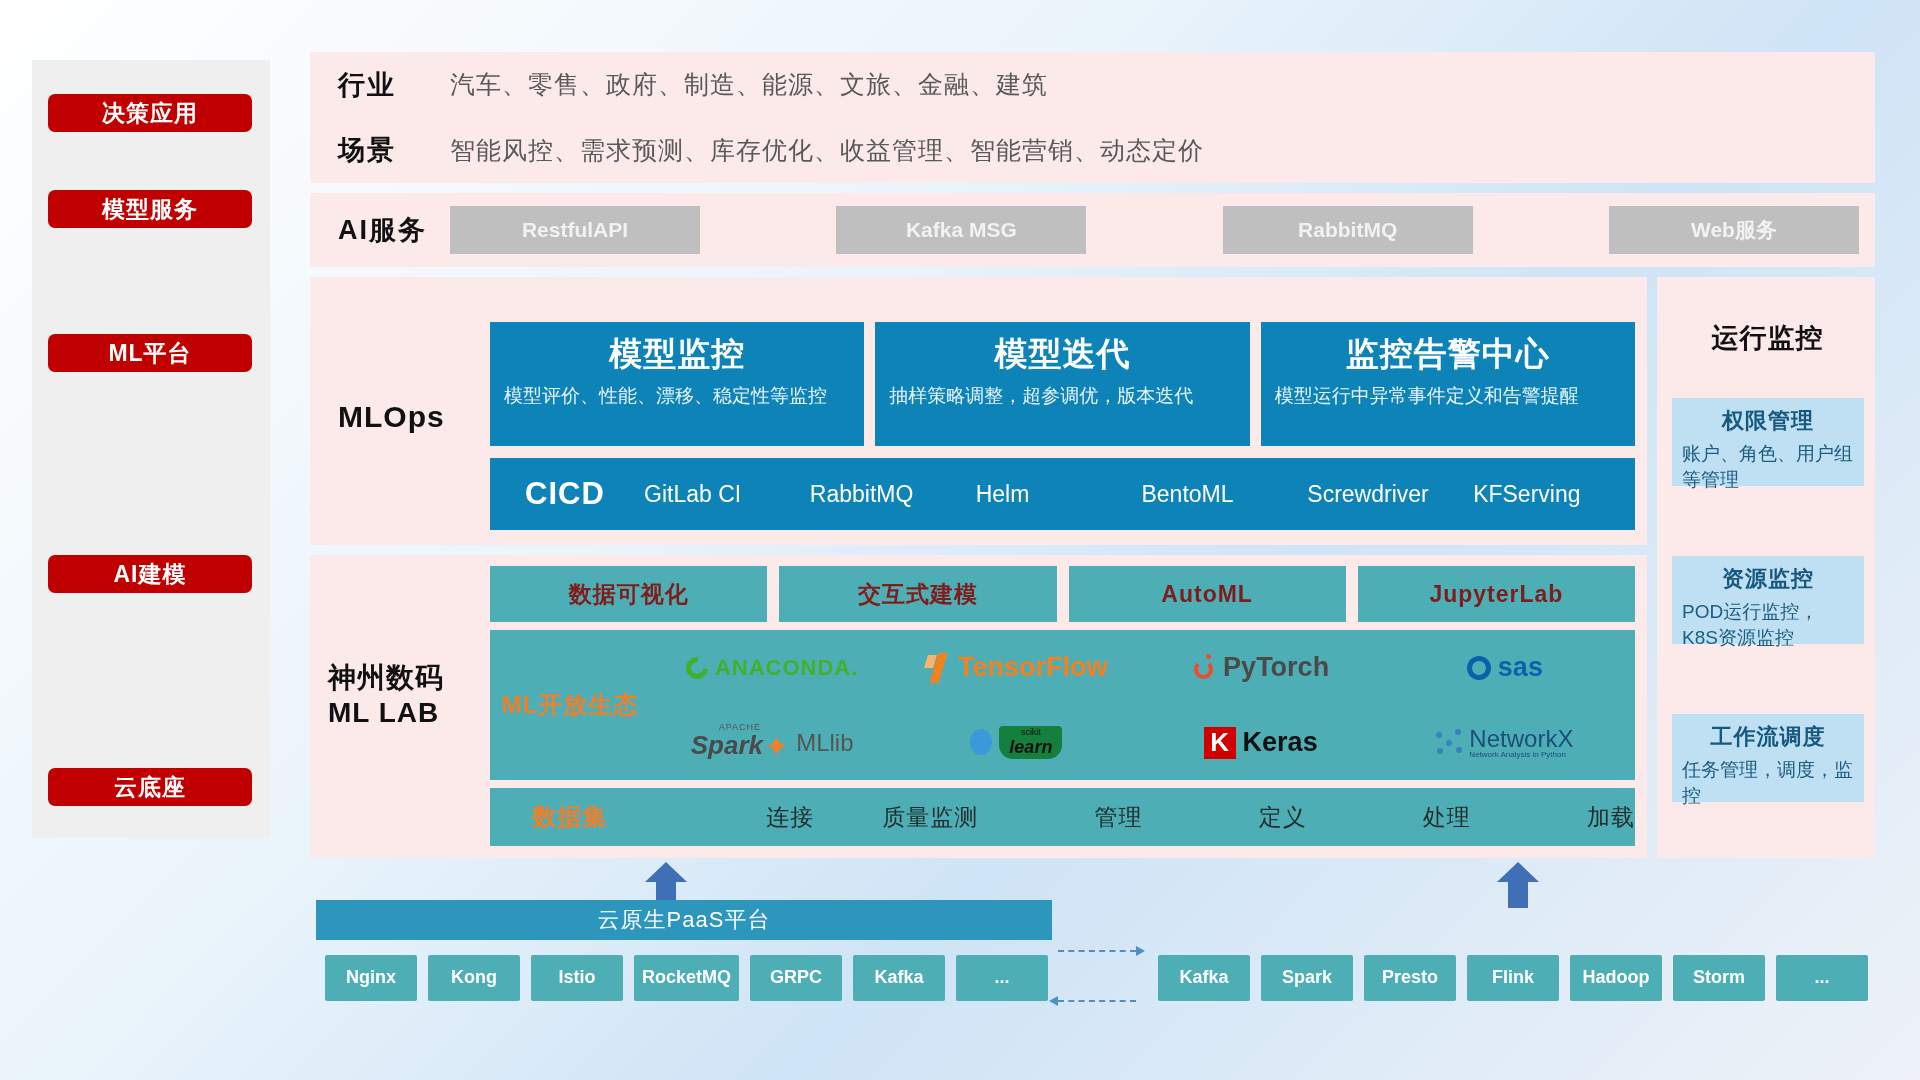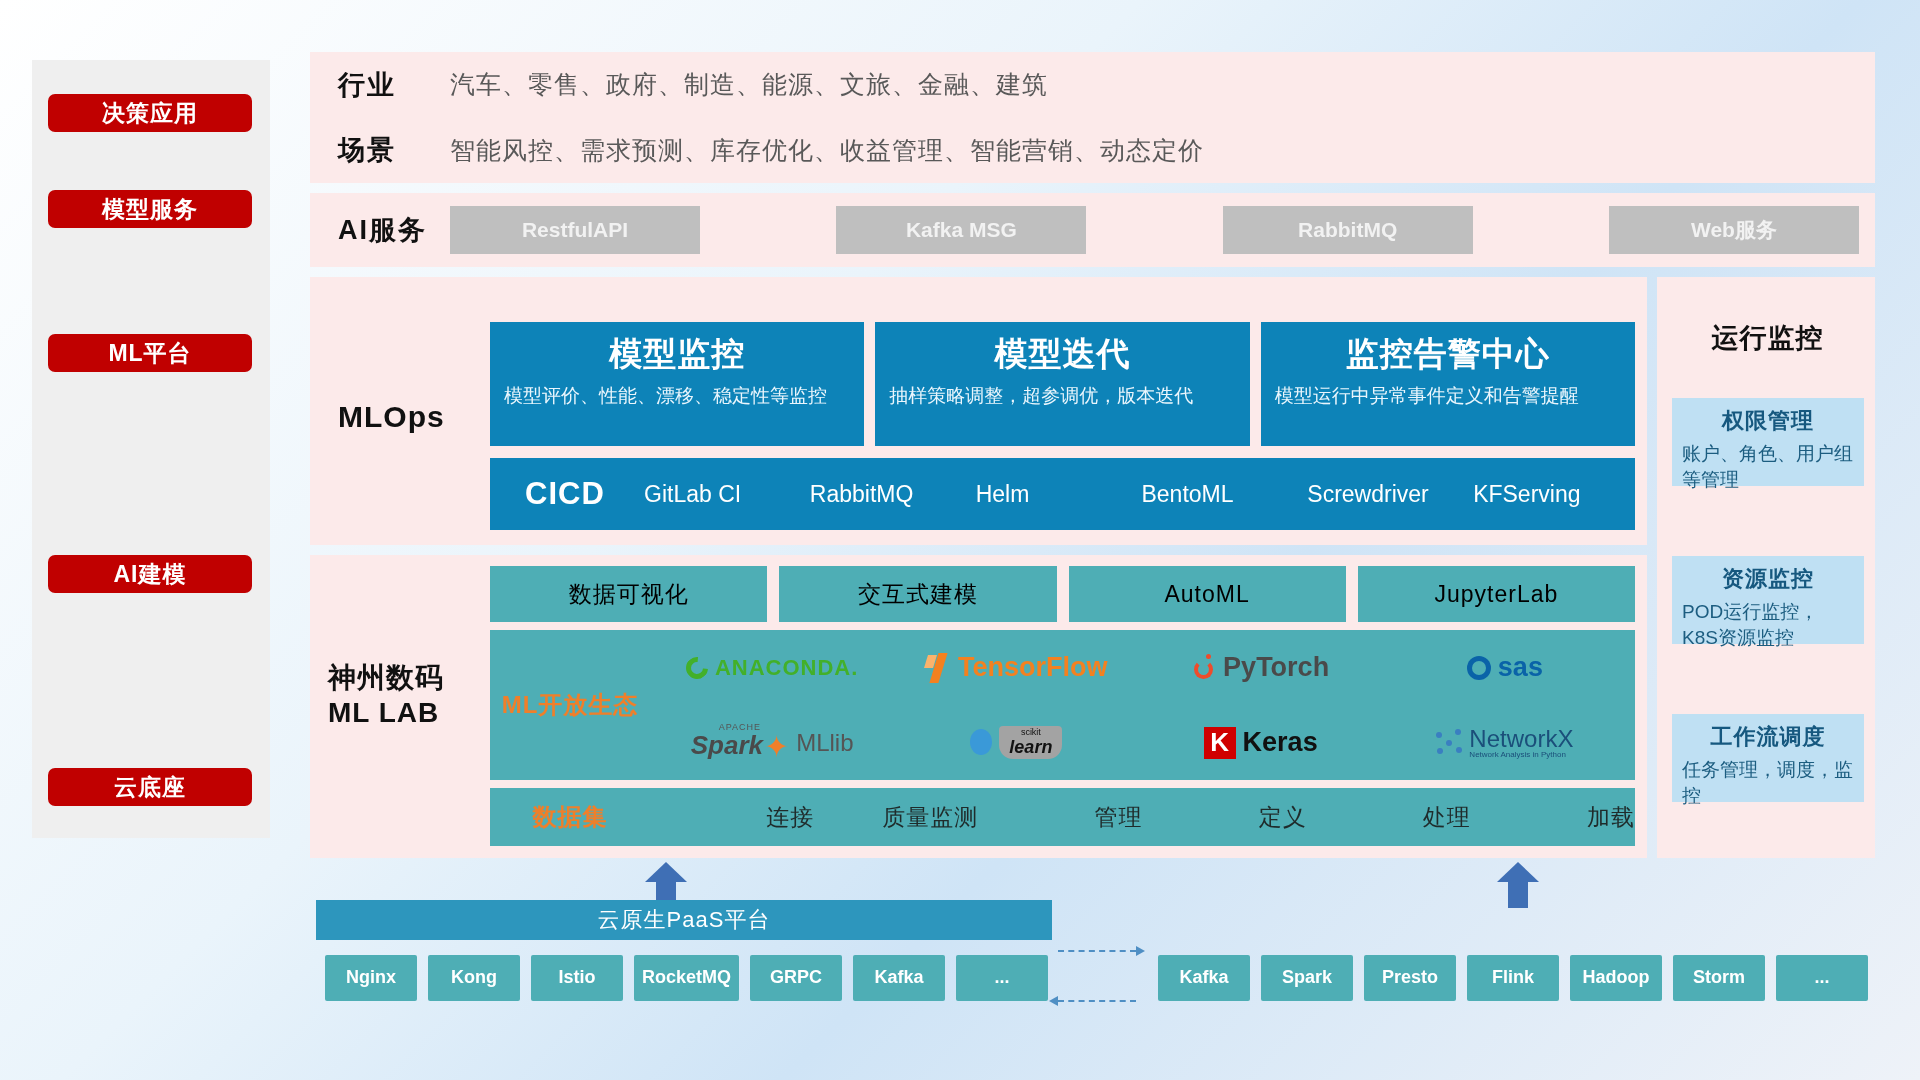--- a/index.html
+++ b/index.html
@@ -122,22 +122,22 @@
 
   
   .tool-row {
     position: absolute; left: 490px; top: 566px;
     width: 1145px; height: 56px;
     display: flex; gap: 12px;
   }
   .tool-chip {
     flex: 1;
     background: #4eaeb5;
-    color: #000000;
-    font-size: 23px; font-weight: normal;
+    color: #7f1d1d;
+    font-size: 23px; font-weight: bold;
     display: flex; align-items: center; justify-content: center;
     letter-spacing: 1px;
   }
 
   #eco-band {
     position: absolute; left: 490px; top: 630px;
     width: 1145px; height: 150px;
     background: #4eaeb5;
     display: flex; align-items: center;
   }
@@ -173,21 +173,21 @@
   .pt-mark .d { position:absolute; left:14px; top:0; width:5px; height:5px; border-radius:50%; background:#ee4c2c; }
   
   .sas-s { width: 24px; height: 24px; border-radius: 50%;
            background: #0a63a8; position: relative; }
   .sas-s::after { content:""; position:absolute; left:5px; top:5px; width:14px; height:14px;
                   border-radius:50%; background:#4eaeb5; }
   
   .star { color:#ef7f2a; font-size: 30px; line-height: 1; }
   
   .sk-blue { width:22px; height:26px; border-radius:50%; background:#3a99d8; }
-  .sk-org  { background:#a3a3a3; color:#111; font-style:italic; font-weight:bold;
+  .sk-org  { background:#15803d; color:#111; font-style:italic; font-weight:bold;
              font-size:18px; padding:2px 10px; border-radius:4px 4px 14px 14px;
              line-height:1.05; text-align:center; }
   .sk-org small { display:block; font-size:9px; font-style:normal; font-weight:normal; }
   
   .keras-k { background:#d00000; color:#fff; font-weight:bold; font-size:26px;
              width:32px; height:32px; display:flex; align-items:center; justify-content:center; }
   
   .nx-mark { width:26px; height:26px; position:relative; }
   .nx-mark i { position:absolute; width:6px; height:6px; border-radius:50%; background:#3a7fc1; }
   .nx-mark i:nth-child(1){left:0;top:3px}

